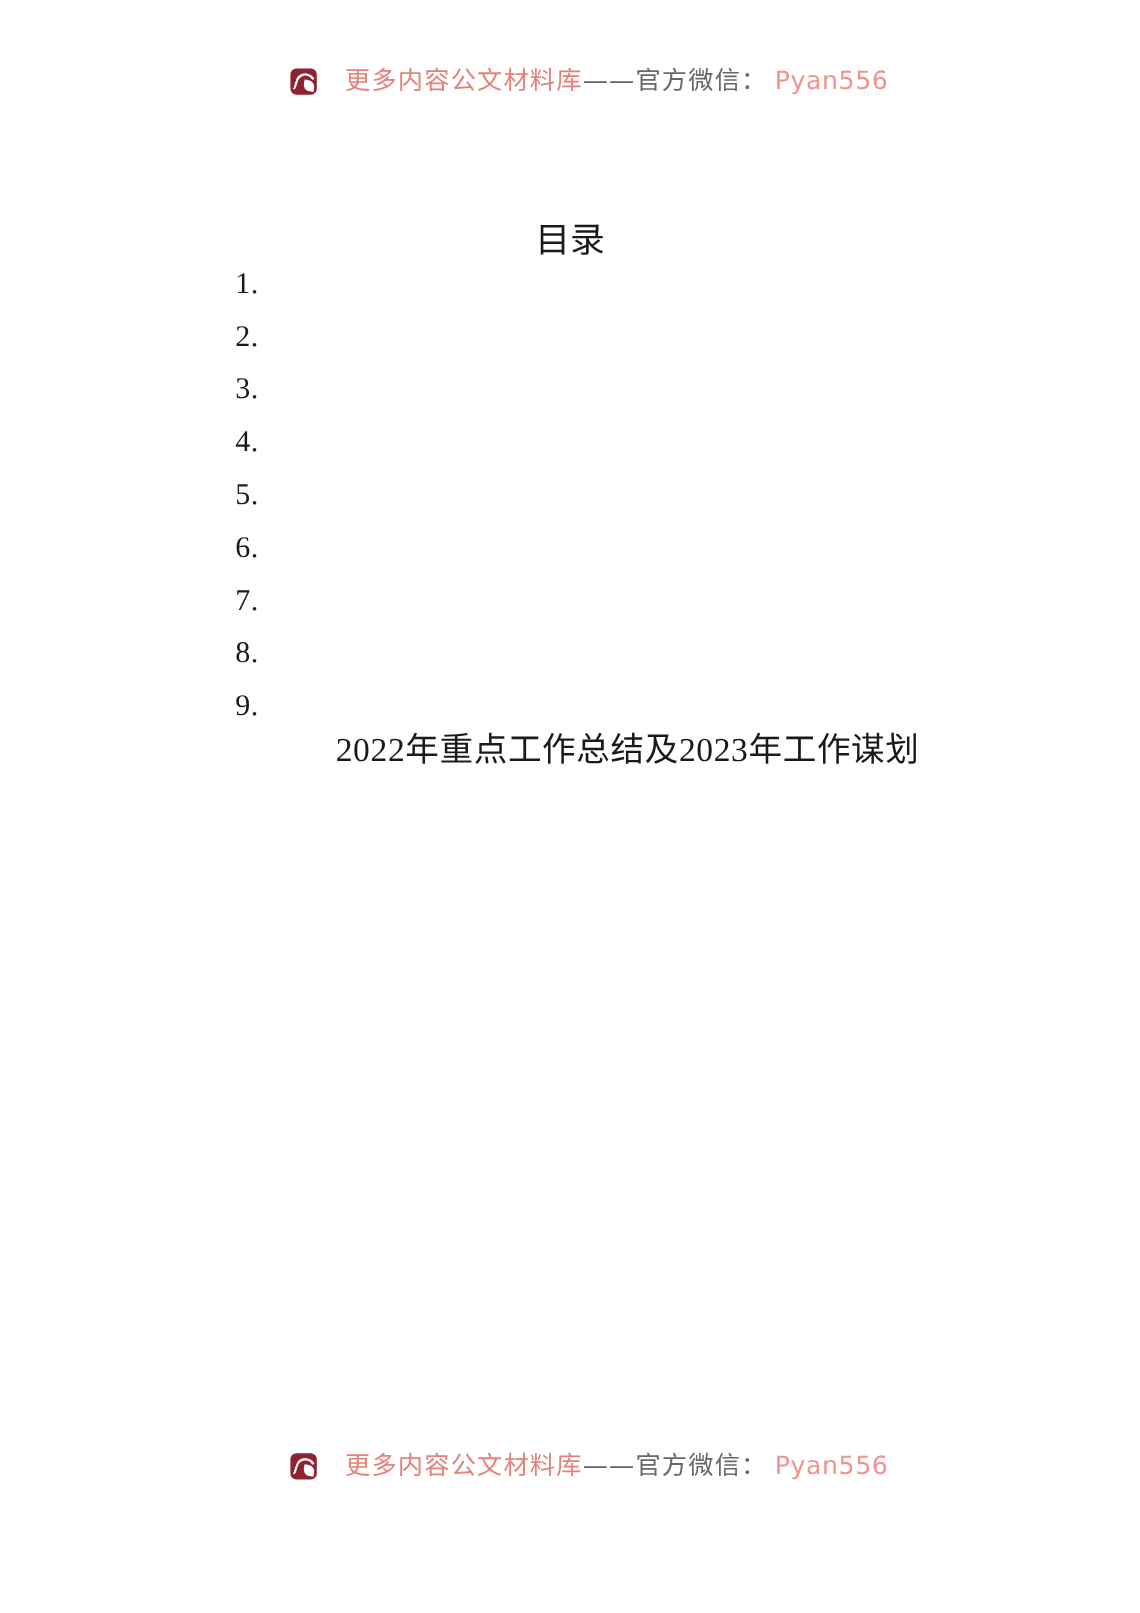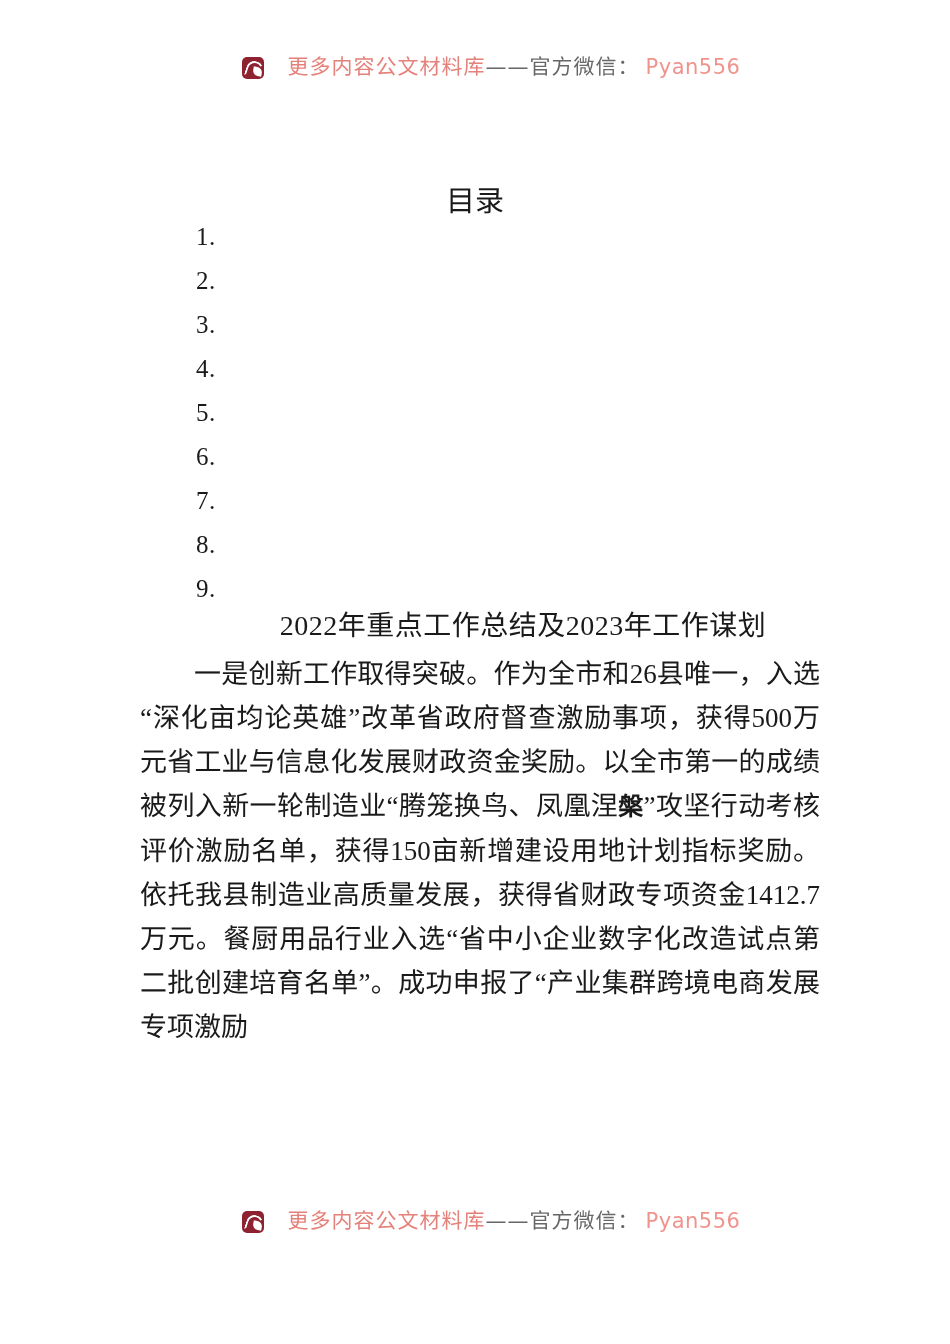--- a/index.html
+++ b/index.html
@@ -187,21 +187,20 @@
     <li>5.</li>
     <li>6.</li>
     <li>7.</li>
     <li>8.</li>
     <li>9.</li>
   </ul>
 
   <div class="section-heading">2022年重点工作总结及2023年工作谋划</div>
 
   <div class="body-copy">
-    <p>一是创新工作取得突破。作为全市和26县唯一，入选“深化亩均论英雄”改革省政府督查激励事项，获得500万元省工业与信息化发展财政资金奖励。以全市第一的成绩被列入新一轮制造业“腾笼换鸟、凤凰涅<span class="fallback-glyph">槃</span>”攻坚行动考核评价激励名单，获得150亩新增建设用地计划指标奖励。依托我县制造业高质量发展，获得省财政专项资金1412.7万元。餐厨用品行业入选“省中小企业数字化改造试点第二批创建培育名单”。成功申报了“产业集群跨境电商发展专项激励</p>
   </div>
 
   <div class="watermark bottom">
     <span class="wm-logo"></span>
     <span class="wm-text"><span>更多内容公文材料库</span><span class="wm-dim">——</span><span class="wm-dim">官方微信：</span><span class="wm-id">Pyan556</span></span>
   </div>
 
 </div>
 
 </body></html>

